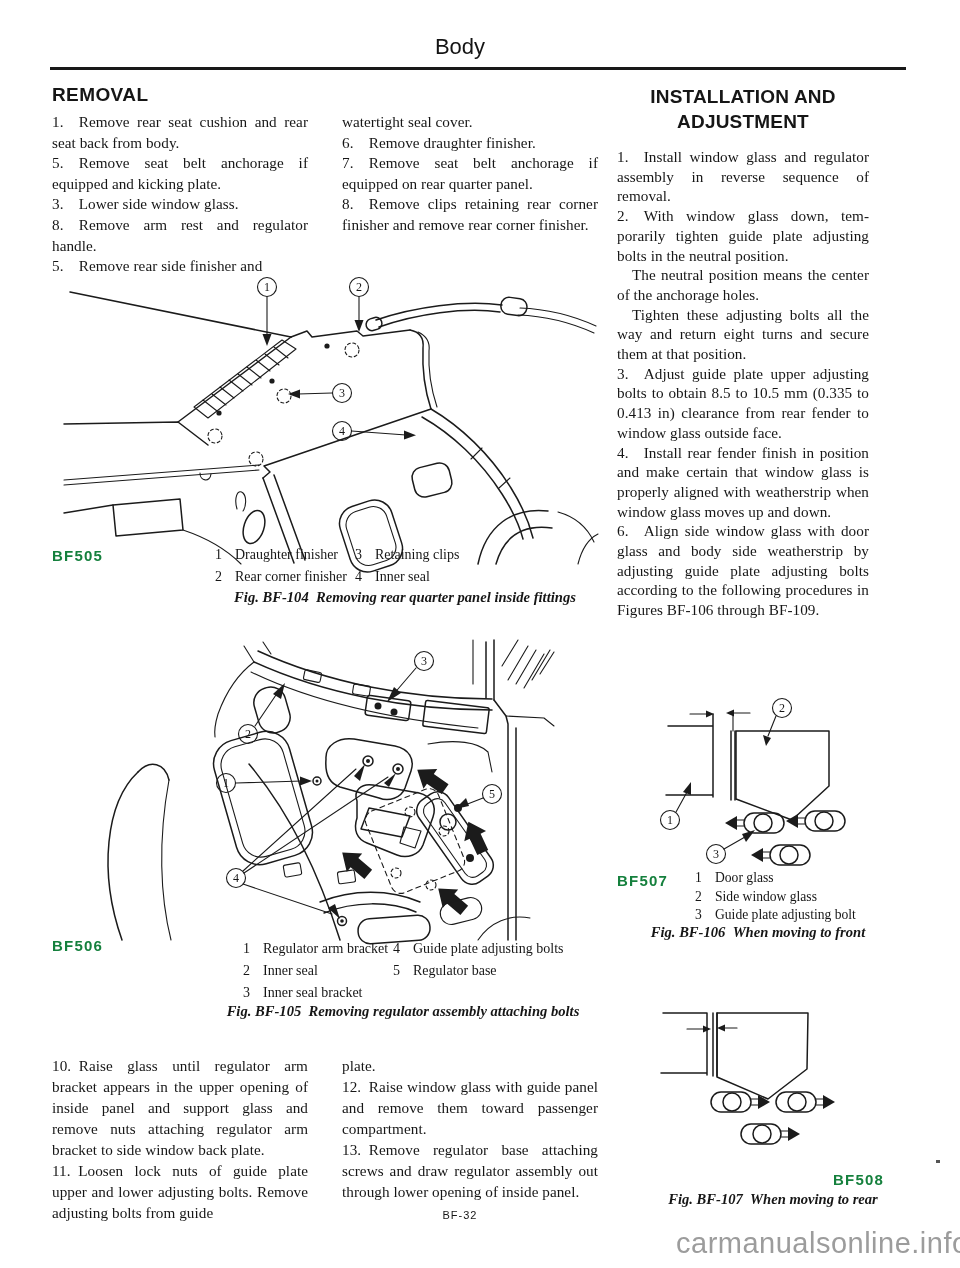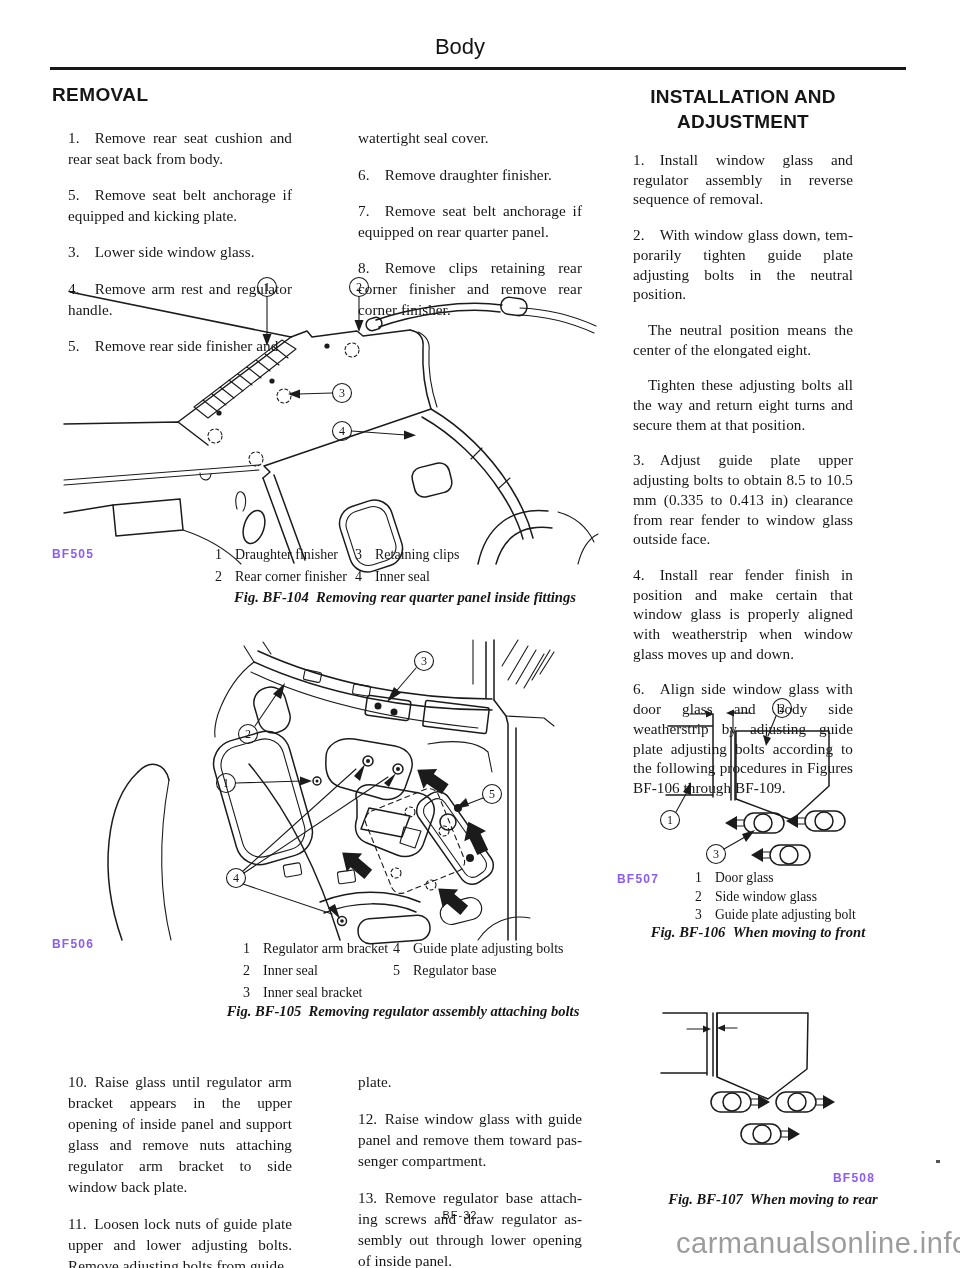--- a/index.html
+++ b/index.html
@@ -4,31 +4,31 @@
 <style>
   html,body{margin:0;padding:0;background:#ffffff;}
   .page{position:relative;width:960px;height:1268px;background:#ffffff;color:#161616;
         font-family:"Liberation Serif",serif;overflow:hidden;}
   .header-title{position:absolute;left:52px;top:34px;width:816px;text-align:center;
         font-family:"Liberation Sans",sans-serif;font-size:22px;color:#141414;}
   .rule{position:absolute;left:50px;top:67px;width:856px;height:2.6px;background:#181818;}
   .h-removal{position:absolute;left:52px;top:84px;font-family:"Liberation Sans",sans-serif;
         font-weight:bold;font-size:19px;letter-spacing:.4px;}
   .col{position:absolute;text-align:justify;font-size:15.2px;letter-spacing:.05px;}
-  .col p{margin:16px;padding:0;}
+  .col p{margin:0;padding:0;}
   .col-a{left:52px;top:112px;width:256px;line-height:20.6px;}
   .col-b{left:342px;top:112px;width:256px;line-height:20.6px;}
   .col-c{left:617px;top:84px;width:252px;line-height:19.7px;}
   .h-install{font-family:"Liberation Sans",sans-serif;font-weight:bold;font-size:19px;
         line-height:25px;letter-spacing:.2px;margin:0 0 13px 0;text-align:center;}
   .ind{text-indent:15px;}
   .colbot-a{left:52px;top:1055px;width:256px;line-height:21px;}
   .colbot-b{left:342px;top:1055px;width:256px;line-height:21px;}
   .figlabel{position:absolute;font-family:"Liberation Sans",sans-serif;font-weight:bold;
-        font-size:12px;letter-spacing:1.2px;color:#8b5cf6;}
+        font-size:15px;letter-spacing:1.2px;color:#15803d;}
   .caption{position:absolute;font-family:"Liberation Serif",serif;font-style:italic;
         font-weight:bold;font-size:14.6px;text-align:center;}
   .legend{position:absolute;font-size:14px;}
   .legend .row{display:flex;line-height:22px;}
   .legend .n{width:20px;flex:none;}
   .legend{display:flex;}
   .leg104 .lcol:first-child{width:140px;}
   .leg105 .lcol:first-child{width:150px;}
   .leg106 .row{line-height:18.6px;font-size:13.6px;}
   .fig{position:absolute;overflow:visible;}
@@ -53,36 +53,36 @@
 
   <div class="header-title">Body</div>
   <div class="rule"></div>
 
   <div class="h-removal">REMOVAL</div>
 
   <div class="col col-a">
     <p>1. Remove rear seat cushion and rear seat back from body.</p>
     <p>5. Remove seat belt anchorage if equipped and kicking plate.</p>
     <p>3. Lower side window glass.</p>
-    <p>4. Remove arm rest and regulator handle.</p>
+    <p>8. Remove arm rest and regulator handle.</p>
     <p>5. Remove rear side finisher and</p>
   </div>
 
   <div class="col col-b">
     <p>watertight seal cover.</p>
     <p>6. Remove draughter finisher.</p>
     <p>7. Remove seat belt anchorage if equipped on rear quarter panel.</p>
     <p>8. Remove clips retaining rear corner finisher and remove rear corner finisher.</p>
   </div>
 
   <div class="col col-c">
     <h2 class="h-install">INSTALLATION AND ADJUSTMENT</h2>
     <p>1. Install window glass and regula­tor assembly in reverse sequence of removal.</p>
     <p>2. With window glass down, tem­porarily tighten guide plate adjusting bolts in the neutral position.</p>
-    <p class="ind">The neutral position means the center of the elongated eight.</p>
+    <p class="ind">The neutral position means the center of the anchorage holes.</p>
     <p class="ind">Tighten these adjusting bolts all the way and return eight turns and secure them at that position.</p>
     <p>3. Adjust guide plate upper adjust­ing bolts to obtain 8.5 to 10.5 mm (0.335 to 0.413 in) clearance from rear fender to window glass outside face.</p>
     <p>4. Install rear fender finish in position and make certain that window glass is properly aligned with weatherstrip when window glass moves up and down.</p>
     <p>6. Align side window glass with door glass and body side weatherstrip by adjusting guide plate adjusting bolts according to the following procedures in Figures BF-106 through BF-109.</p>
   </div>
 
   <svg class="fig" style="left:58px;top:276px;width:540px;height:288px" viewBox="0 0 540 288">
     <path d="M12,16 L233,61"></path>
     <path d="M233,61 L249,55 L254,61 L299,55 L305,60 L352,54"></path>
     <path d="M352,54 C362,56 366,63 365,72 C364,95 368,118 373,133"></path>

